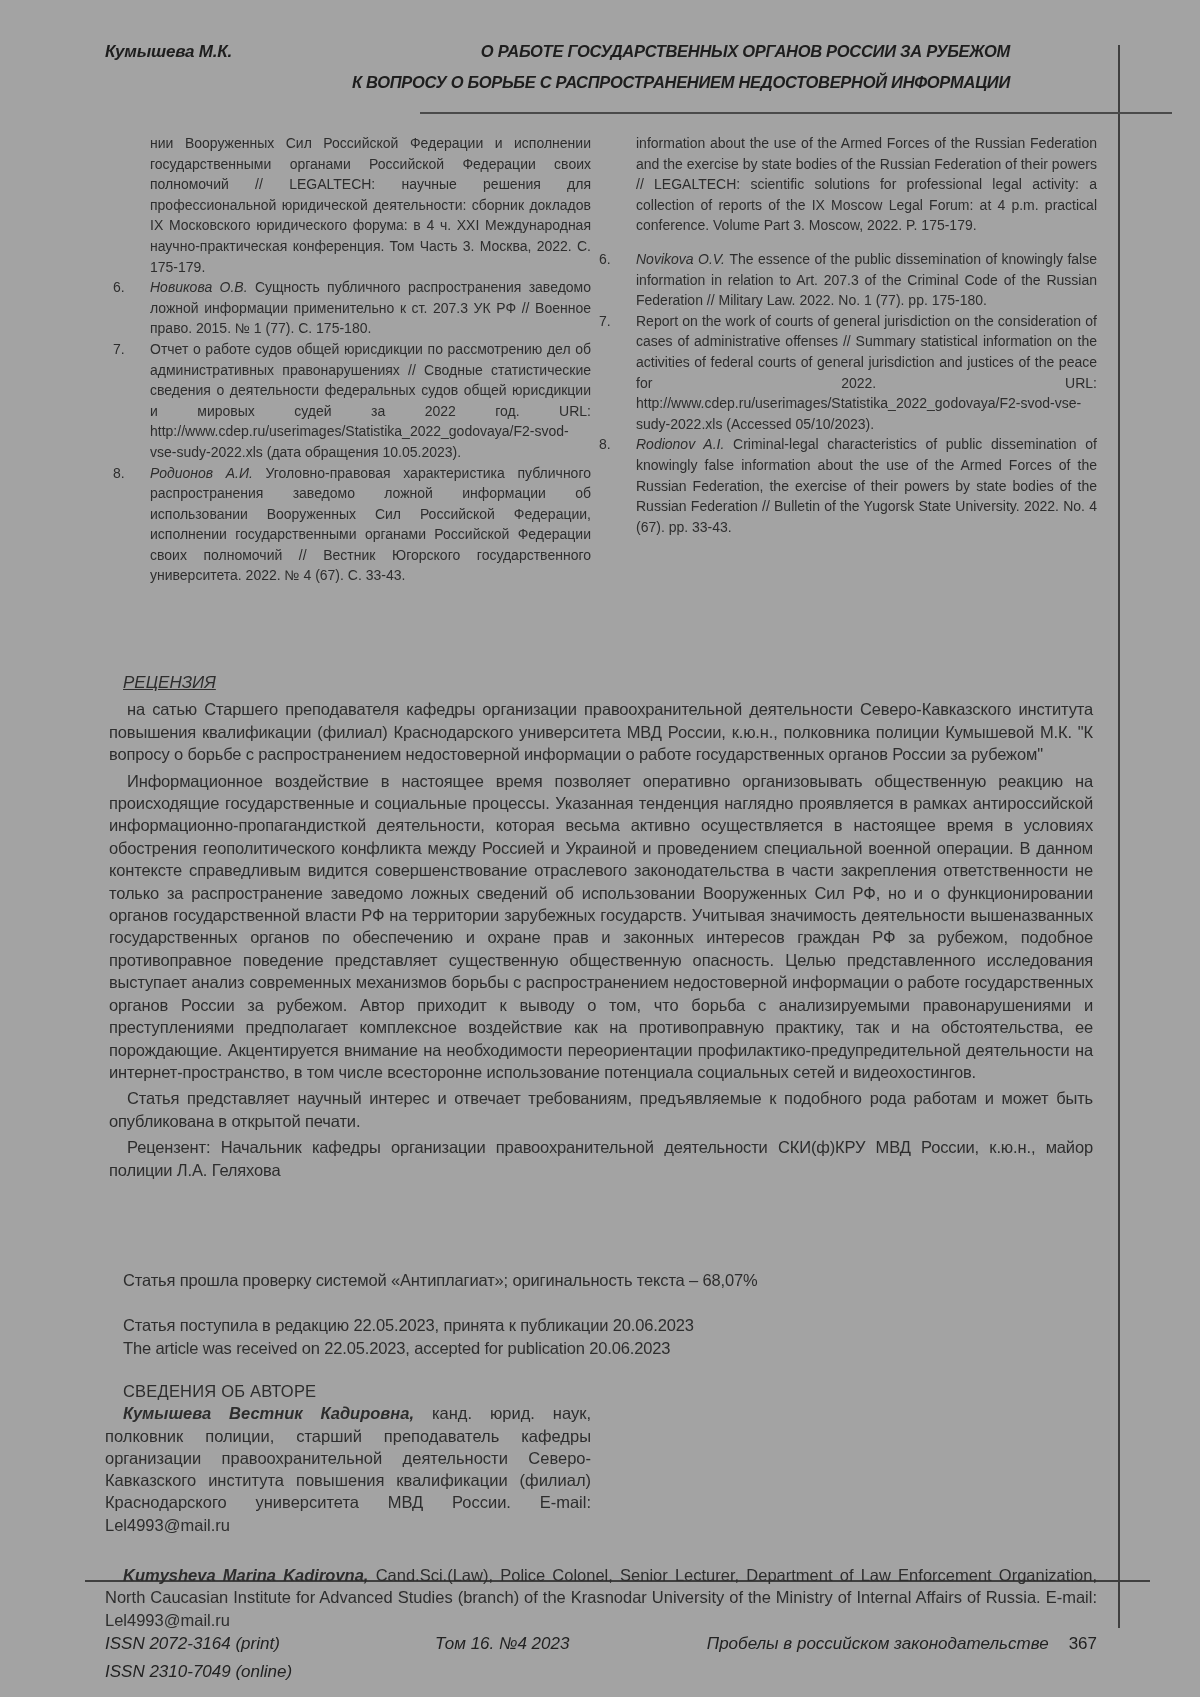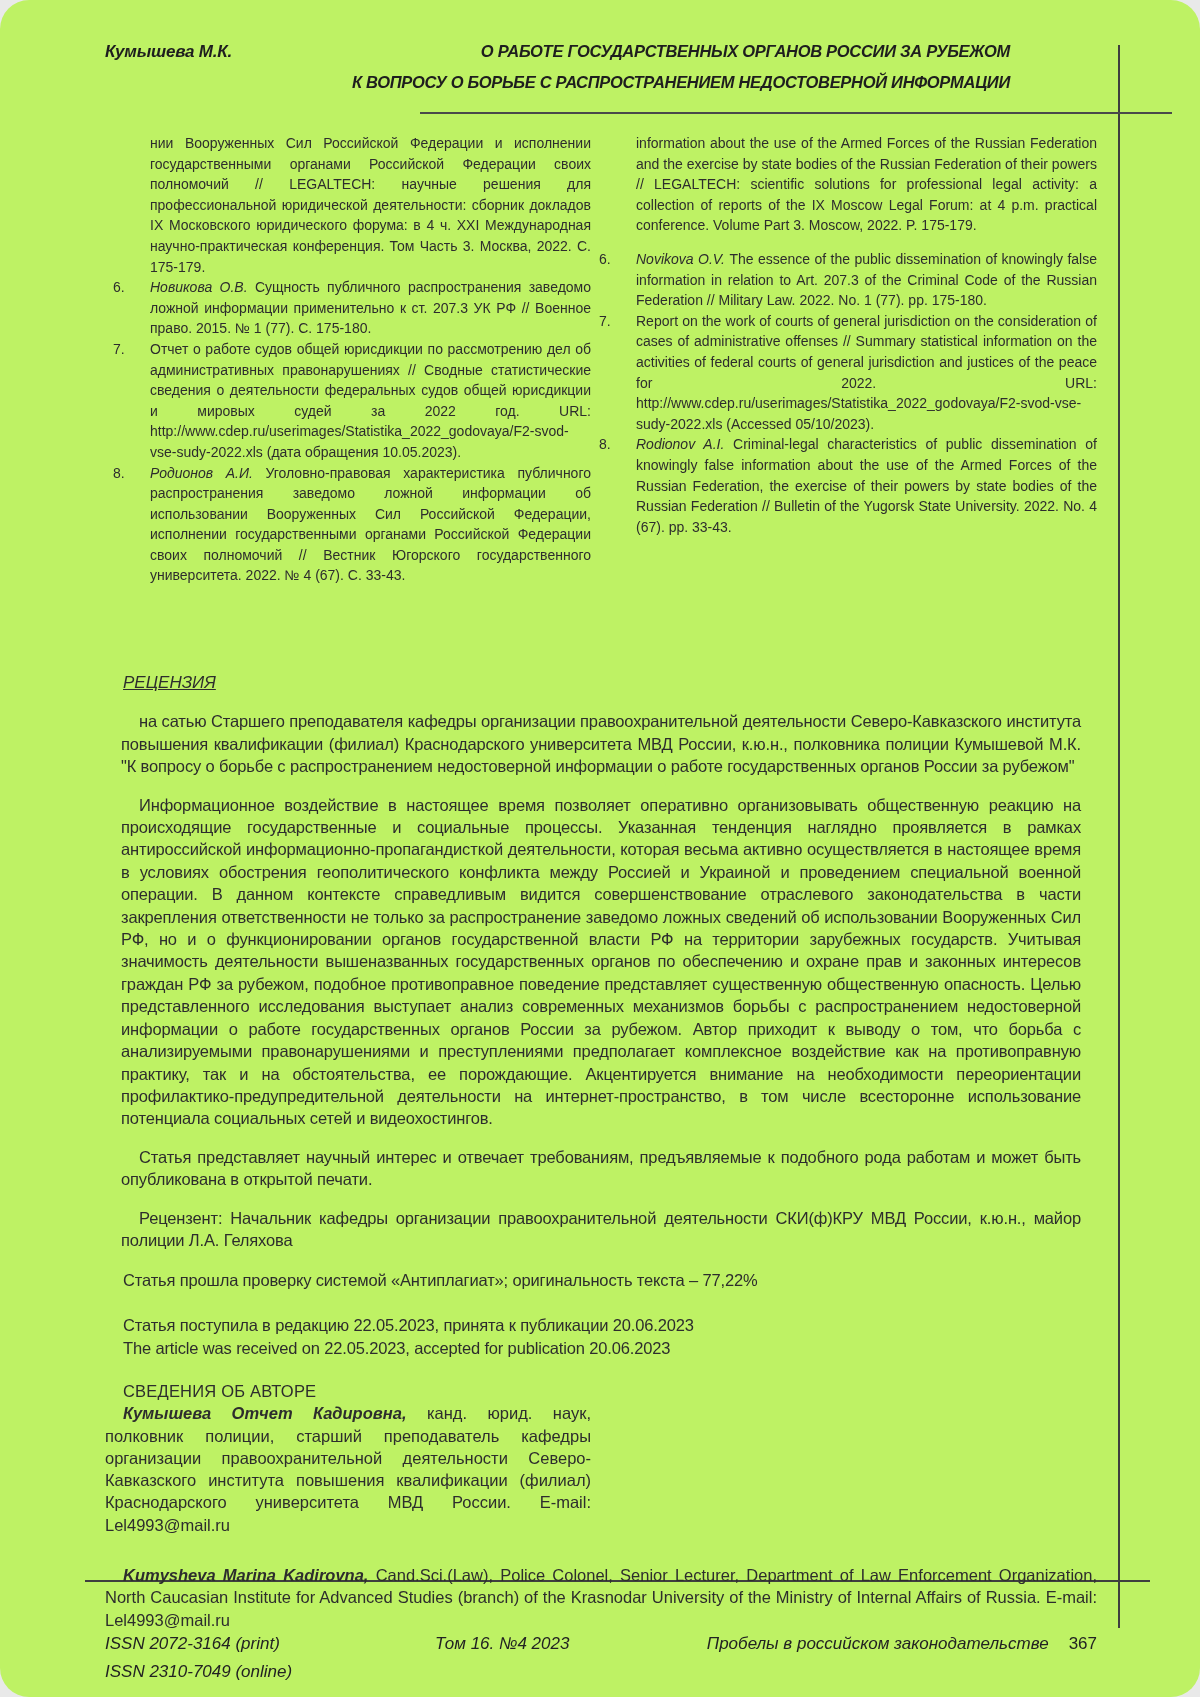--- a/index.html
+++ b/index.html
@@ -1,23 +1,22 @@
 <!DOCTYPE html>
 <html><head>
 <meta charset="utf-8">
 <style>
   html,body{margin:0;padding:0;background:#e9e9e9;}
   .page{
     position:relative;
     width:1200px;height:1697px;
-    background:#bef264;
+    background:#a3a3a3;
     font-family:"Liberation Sans", sans-serif;
     color:#2d2d2d;
     overflow:hidden;
-    border-radius:29px;
   }
   
   .vrule{position:absolute;left:1118px;top:45px;width:2px;height:1583px;background:#3f3f3f;}
   .header-rule{position:absolute;left:420px;top:112px;width:752px;height:2px;background:#4a4a4a;}
   .footer-rule{position:absolute;left:85px;top:1580px;width:1065px;height:2px;background:#3f3f3f;}
 
   
   .header{position:absolute;top:36px;left:105px;width:905px;display:flex;align-items:flex-start;}
   .author-short{font-weight:bold;font-style:italic;font-size:17px;line-height:31px;letter-spacing:-0.2px;color:#1e1e1e;}
   .head-title{flex:1;text-align:right;font-weight:bold;font-style:italic;font-size:16.5px;line-height:31px;letter-spacing:-0.3px;color:#1e1e1e;}
@@ -29,21 +28,21 @@
   .cont{margin:0 0 0 45px;text-align:justify;}
   .ref-item{display:flex;margin:0;}
   .ref-item .num{flex:none;width:45px;padding-left:8px;box-sizing:border-box;}
   .ref-item .ref-text{flex:1;margin:0;text-align:justify;}
   .ref-author{font-style:italic;}
   .gap-before{margin-top:13px;}
 
   
   .review{position:absolute;top:672px;left:105px;width:992px;font-size:16.5px;line-height:22.4px;letter-spacing:-0.15px;}
   .review-heading{margin:0 0 3px 18px;font-size:17px;font-weight:normal;font-style:italic;text-decoration:underline;letter-spacing:0;}
-  .rp{margin:16px;text-align:justify;text-indent:18px;}
+  .rp{margin:4px;text-align:justify;text-indent:18px;}
 
   .plag{position:absolute;top:1271px;left:105px;width:992px;margin:0;font-size:16.5px;letter-spacing:-0.15px;text-indent:18px;}
   .dates{position:absolute;top:1314px;left:105px;width:992px;font-size:16.5px;line-height:22.5px;letter-spacing:-0.15px;}
   .dates p{margin:0;text-indent:18px;}
 
   
   .bios{position:absolute;top:1380px;left:105px;width:992px;display:flex;gap:28px;font-size:16.5px;line-height:22.3px;flex-direction:column;}
   .bio{margin:0;}
   .bio-l{width:486px;}
   .bio-r{flex:1;}
@@ -110,31 +109,31 @@
   </section>
 
   <section class="review">
     <h3 class="review-heading">РЕЦЕНЗИЯ</h3>
     <p class="rp">на сатью Старшего преподавателя кафедры организации правоохранительной деятельности Северо-Кавказского института повышения квалификации (филиал) Краснодарского университета МВД России, к.ю.н., полковника полиции Кумышевой М.К. "К вопросу о борьбе с распространением недостоверной информации о работе государственных органов России за рубежом"</p>
     <p class="rp">Информационное воздействие в настоящее время позволяет оперативно организовывать общественную реакцию на происходящие государственные и социальные процессы. Указанная тенденция наглядно проявляется в рамках антироссийской информационно-пропагандисткой деятельности, которая весьма активно осуществляется в настоящее время в условиях обострения геополитического конфликта между Россией и Украиной и проведением специальной военной операции. В данном контексте справедливым видится совершенствование отраслевого законодательства в части закрепления ответственности не только за распространение заведомо ложных сведений об использовании Вооруженных Сил РФ, но и о функционировании органов государственной власти РФ на территории зарубежных государств. Учитывая значимость деятельности вышеназванных государственных органов по обеспечению и охране прав и законных интересов граждан РФ за рубежом, подобное противоправное поведение представляет существенную общественную опасность. Целью представленного исследования выступает анализ современных механизмов борьбы с распространением недостоверной информации о работе государственных органов России за рубежом. Автор приходит к выводу о том, что борьба с анализируемыми правонарушениями и преступлениями предполагает комплексное воздействие как на противоправную практику, так и на обстоятельства, ее порождающие. Акцентируется внимание на необходимости переориентации профилактико-предупредительной деятельности на интернет-пространство, в том числе всесторонне использование потенциала социальных сетей и видеохостингов.</p>
     <p class="rp">Статья представляет научный интерес и отвечает требованиям, предъявляемые к подобного рода работам и может быть опубликована в открытой печати.</p>
     <p class="rp">Рецензент: Начальник кафедры  организации правоохранительной деятельности СКИ(ф)КРУ МВД России, к.ю.н., майор полиции Л.А. Геляхова</p>
   </section>
 
-  <p class="plag">Статья прошла проверку системой «Антиплагиат»; оригинальность текста –  77,22%</p>
+  <p class="plag">Статья прошла проверку системой «Антиплагиат»; оригинальность текста –  68,07%</p>
 
   <div class="dates">
     <p>Статья поступила в редакцию 22.05.2023, принята к публикации 20.06.2023</p>
     <p>The article was received on 22.05.2023, accepted for publication 20.06.2023</p>
   </div>
 
   <section class="bios">
     <div class="bio bio-l">
       <h4>СВЕДЕНИЯ ОБ АВТОРЕ</h4>
-      <p><span class="bio-name">Кумышева Отчет Кадировна, </span><span>канд. юрид. наук, полковник полиции, старший преподаватель кафедры организации правоохранительной деятельности Северо-Кавказского института повышения квалификации (филиал) Краснодарского университета МВД России. E-mail: Lel4993@mail.ru</span></p>
+      <p><span class="bio-name">Кумышева Вестник Кадировна, </span><span>канд. юрид. наук, полковник полиции, старший преподаватель кафедры организации правоохранительной деятельности Северо-Кавказского института повышения квалификации (филиал) Краснодарского университета МВД России. E-mail: Lel4993@mail.ru</span></p>
     </div>
     <div class="bio bio-r">
       <p><span class="bio-name">Kumysheva Marina Kadirovna, </span><span>Cand.Sci.(Law), Police Colonel, Senior Lecturer, Department of Law Enforcement Organization, North Caucasian Institute for Advanced Studies (branch) of the Krasnodar University of the Ministry of Internal Affairs of Russia. E-mail: Lel4993@mail.ru</span></p>
     </div>
   </section>
 
   <footer class="footer">
     <div class="issn">
       <p>ISSN 2072-3164 (print)</p>
       <p>ISSN 2310-7049 (online)</p>

